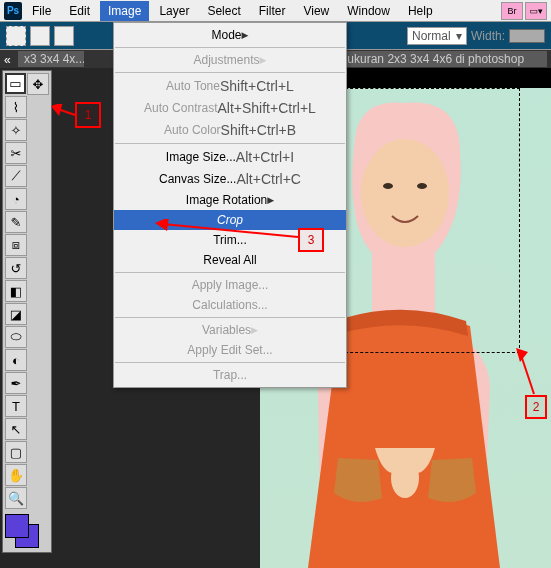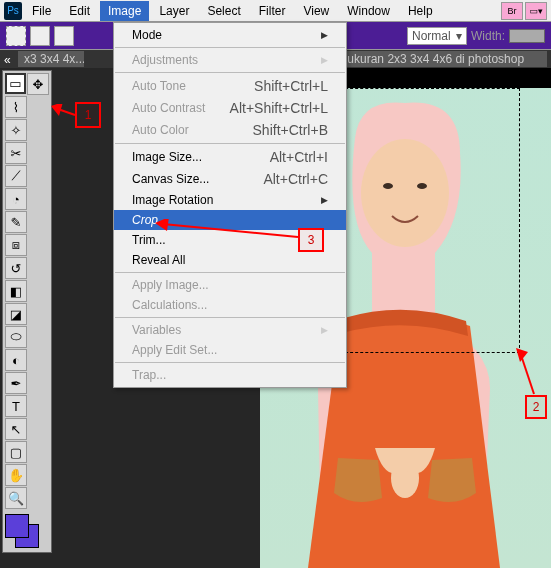--- a/index.html
+++ b/index.html
@@ -1,42 +1,42 @@
 <!DOCTYPE html>
 <html><head>
 <meta charset="utf-8">
 <style>
 * { margin:0; padding:0; box-sizing:border-box; font-family:"Segoe UI",Tahoma,sans-serif; font-size:12px; }
 body { width:551px; height:568px; background:#535353; overflow:hidden; position:relative; }
 .menubar { background:#eee; height:22px; display:flex; align-items:center; gap:2px; padding:0 4px; border-bottom:1px solid #999; }
-.ps-logo { width:18px; height:18px; background:#001e36; color:#31a8ff; font-weight:normal; font-size:10px; display:flex; align-items:center; justify-content:center; border-radius:2px; }
+.ps-logo { width:18px; height:18px; background:#001e36; color:#31a8ff; font-weight:bold; font-size:10px; display:flex; align-items:center; justify-content:center; border-radius:2px; }
 .menubar span { padding:3px 8px; cursor:default; }
 .menubar span.open { background:#316ac5; color:#fff; }
 .menubar .sep { flex:1; }
 .menubar .iconbtn { width:22px; height:18px; border:1px solid #999; background:#f9a8d4; display:flex; align-items:center; justify-content:center; font-size:9px; }
-.toolbar2 { background:#4c1d95; height:28px; border-bottom:1px solid #999; display:flex; align-items:center; gap:4px; padding:0 6px; font-size:11px; color:#555; }
+.toolbar2 { background:#0c4a6e; height:28px; border-bottom:1px solid #999; display:flex; align-items:center; gap:4px; padding:0 6px; font-size:11px; color:#555; }
 .toolbar2 .tbtn { width:20px; height:20px; border:1px solid #999; background:#eee; }
 .toolbar2 .sel { width:60px; height:18px; border:1px solid #999; background:#fff; display:flex; align-items:center; justify-content:space-between; padding:0 4px; }
 .toolbar2 .wbox { width:36px; height:14px; background:#aaa; border:1px solid #666; }
 .tabbar { background:#333; height:18px; display:flex; align-items:center; color:#ccc; font-size:11px; padding:0 4px; gap:2px; }
 .tabbar .tab { background:#5a5a5a; padding:1px 6px; white-space:nowrap; overflow:hidden; }
 .tabbar .decor { width:12px; height:12px; color:#fff; }
 .canvas-area { position:relative; width:100%; height:500px; background:#262626; }
 .toolbox { position:absolute; left:2px; top:2px; width:50px; background:#ccc; border:1px solid #666; padding:2px; display:flex; flex-wrap:wrap; gap:1px; }
 .tool { width:22px; height:22px; background:#ddd; border:1px solid #999; display:flex; align-items:center; justify-content:center; font-size:13px; cursor:pointer; position:relative; }
 .tool.sel { background:#fff; border:2px solid #333; width:21px; height:21px; }
 .colorblock { width:40px; height:36px; position:relative; margin-top:4px; }
 .colorblock .c1 { position:absolute; width:24px; height:24px; background:#5b3fd9; border:1px solid #000; left:0; top:0; }
 .colorblock .c2 { position:absolute; width:24px; height:24px; background:#5b3fd9; border:1px solid #000; left:10px; top:10px; }
 .photo { position:absolute; left:260px; top:0; width:291px; height:500px; background:linear-gradient(#bfe6d6,#c4e5d2); display:flex; align-items:flex-start; justify-content:center; }
 .photo .blackbar { position:absolute; top:0; left:0; right:0; height:20px; background:#000; }
 .photo svg { position:absolute; top:10px; }
 .marquee { position:absolute; border:1px dashed #000; background:rgba(255,255,255,0.02); }
 .dropdown { position:absolute; left:113px; top:22px; width:234px; background:#f0f0f0; border:1px solid #999; box-shadow:2px 2px 4px rgba(0,0,0,0.3); padding:2px 0; z-index:100; }
-.dropdown .row { display:flex; justify-content:space-between; align-items:center; padding:3px 18px 3px 18px; cursor:default; position:relative; }
+.dropdown .row { display:flex; justify-content:center; align-items:center; padding:3px 18px 3px 18px; cursor:default; position:relative; }
 .dropdown .row.hl { background:#316ac5; color:#fff;font-style:italic; }
 .dropdown .row.dis { color:#9a9a9a; }
 .dropdown .row .arrow { font-size:9px; color:#333; }
 .dropdown .row.dis .arrow { color:#ccc; }
 .dropdown hr { border:none; border-top:1px solid #bbb; margin:2px 1px; }
 .dropdown .short { color:#555; font-size:14px; }
 .annot { position:absolute; border:2px solid #f00; background:rgba(255,0,0,0.03); display:flex; align-items:center; justify-content:center; color:#c00; font-size:12px; z-index:200; font-family:Arial; }
 .annot-arrow { position:absolute; z-index:201; }
 </style>
 </head>

